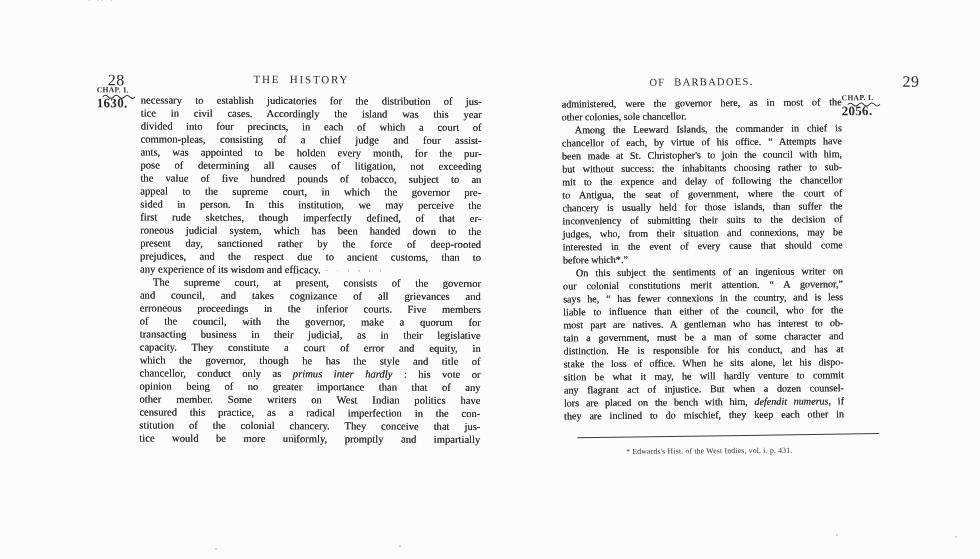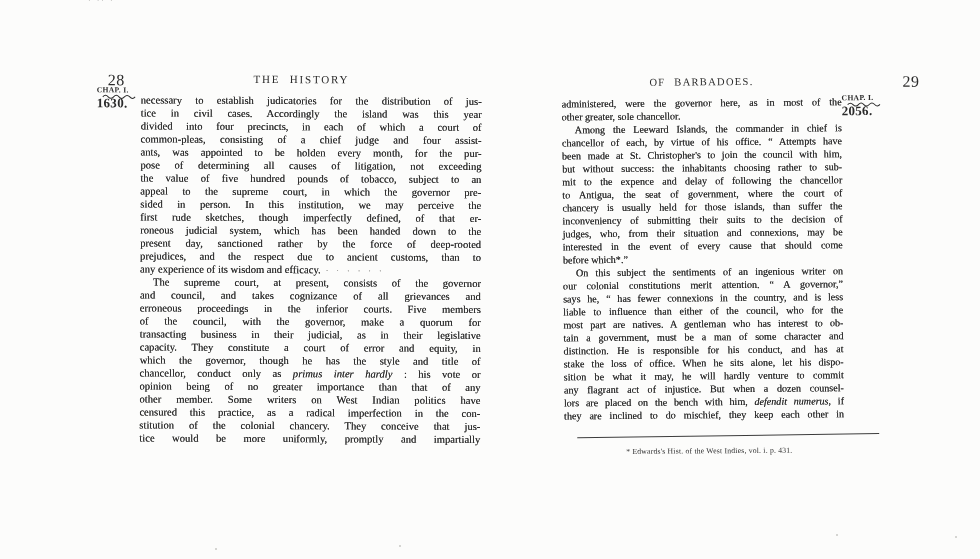--- a/index.html
+++ b/index.html
@@ -104,21 +104,21 @@
   <div class="margin-note" id="margin-right">
     <div>CHAP. I.</div>
     <svg width="34" height="6" viewBox="0 0 34 6" aria-hidden="true">
       <path d="M1,3.5 q2.7,-3 5.4,0 t5.4,0 t5.4,0 t5.4,0 t5.4,0 t5.4,0" fill="none" stroke="#2b2b2b" stroke-width="1"></path>
     </svg>
     <div class="margin-year">2056.</div>
   </div>
 
   <div class="textcol" id="textcol-right">
       <div class="tline"><span>administered, were the governor here, as in most of the</span></div>
-      <div class="tline pend"><span>other greater, sole chancellor.</span></div>
+      <div class="tline pend"><span>other colonies, sole chancellor.</span></div>
       <div class="tline indent"><span>Among the Leeward Islands, the commander in chief is</span></div>
       <div class="tline"><span>chancellor of each, by virtue of his office.  “ Attempts have</span></div>
       <div class="tline"><span>been made at St. Christopher's to join the council with him,</span></div>
       <div class="tline"><span>but without success: the inhabitants choosing rather to sub-</span></div>
       <div class="tline"><span>mit to the expence and delay of following the chancellor</span></div>
       <div class="tline"><span>to Antigua, the seat of government, where the court of</span></div>
       <div class="tline"><span>chancery is usually held for those islands, than suffer the</span></div>
       <div class="tline"><span>inconveniency of submitting their suits to the decision of</span></div>
       <div class="tline"><span>judges, who, from their situation and connexions, may be</span></div>
       <div class="tline"><span>interested in the event of every cause that should come</span></div>

